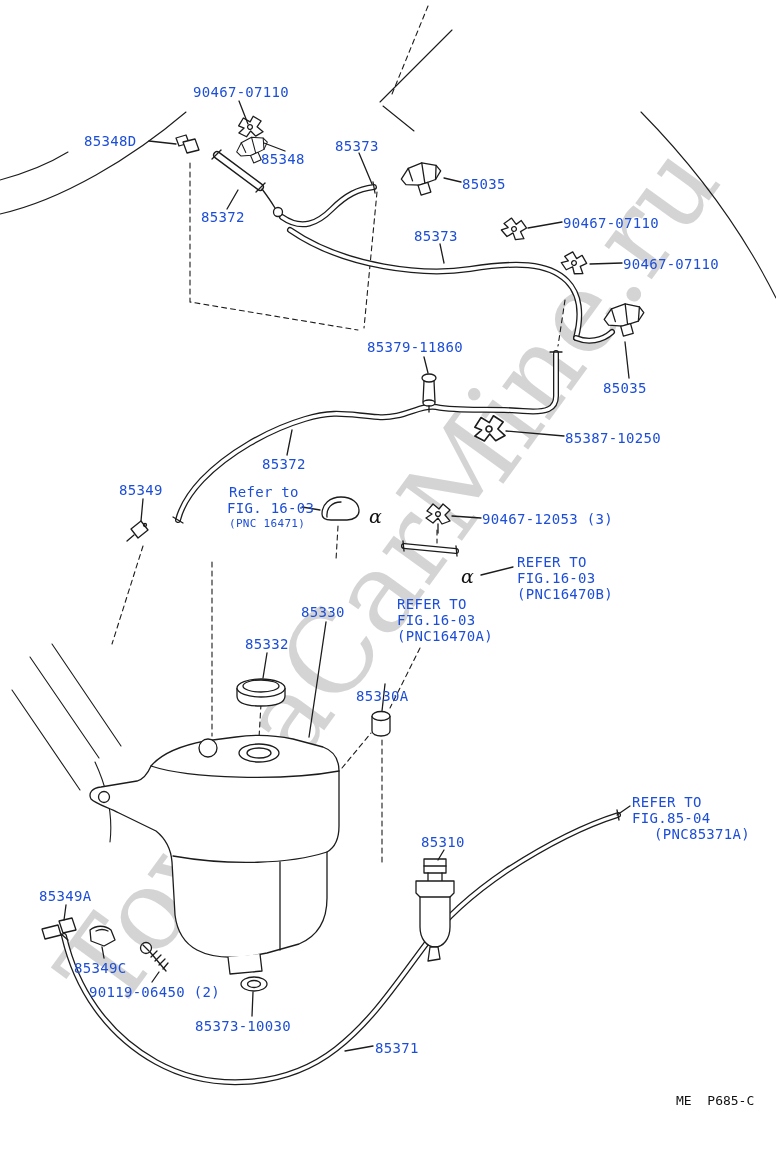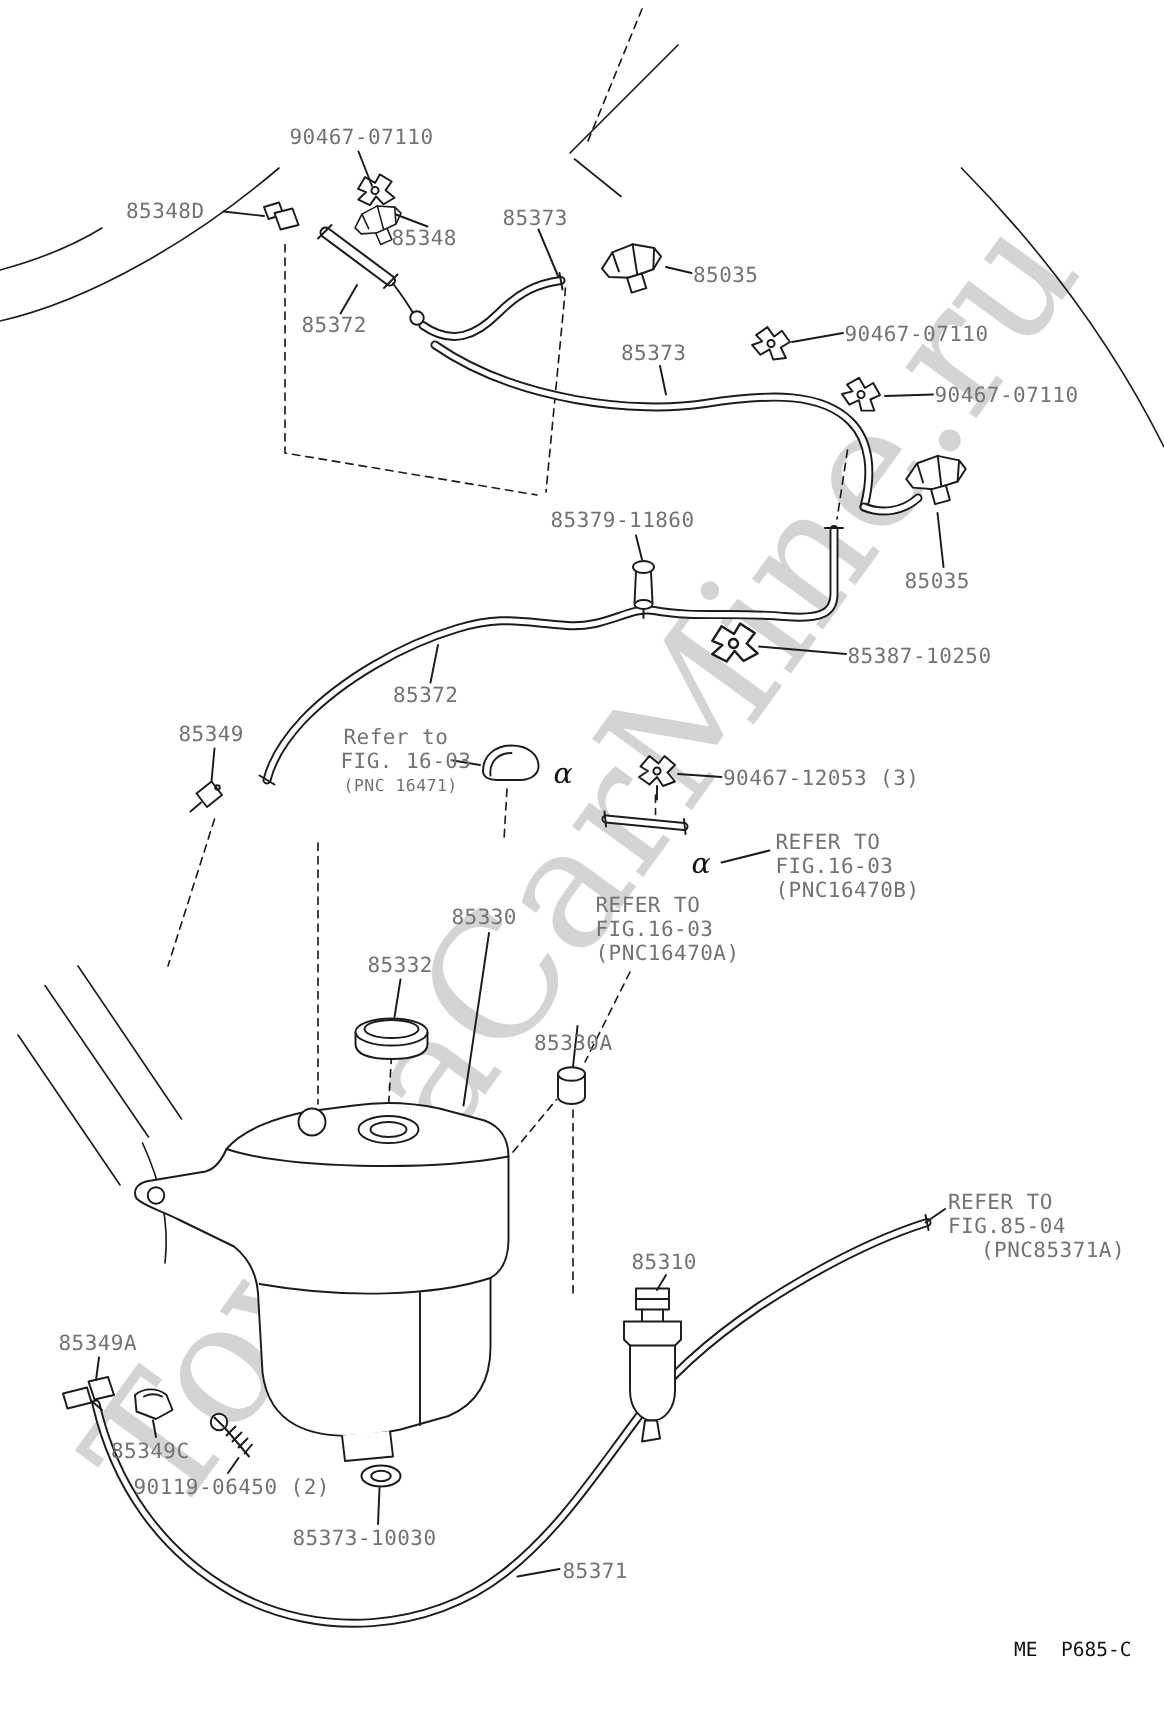--- a/index.html
+++ b/index.html
@@ -4,21 +4,21 @@
 <style>
   *{margin:0;padding:0;box-sizing:border-box}
   html,body{background:#ffffff}
   .stage{position:relative;width:776px;height:1152px;background:#fff;overflow:hidden;
          font-family:"DejaVu Sans Mono","Liberation Mono",monospace;color:#111}
   .watermark{position:absolute;left:50%;top:50%;
          transform:translate(-50%,-50%) rotate(-54deg);
          font-family:"DejaVu Serif",serif;font-size:112px;
          color:rgba(170,170,170,0.5);white-space:nowrap;z-index:1;pointer-events:none}
   svg.art{position:absolute;left:0;top:0;z-index:2}
-  .lbl{position:absolute;z-index:3;font-size:14px;letter-spacing:.3px;white-space:pre;color:#737373}
+  .lbl{position:absolute;z-index:3;font-size:14px;letter-spacing:.3px;white-space:pre;color:#1d4ed8}
   .lbl.sm{font-size:11px}
   .alpha{position:absolute;z-index:3;font-size:19px;font-style:italic;
          font-family:"DejaVu Serif",serif;color:#111}
   .footer-code{position:absolute;z-index:3;font-size:13px;white-space:pre;color:#111}
   
   .ln{fill:none;stroke:#1c1c1c;stroke-width:1.3;stroke-linecap:round;stroke-linejoin:round}
   .thin{stroke-width:1.1}
   .dash{fill:none;stroke:#1c1c1c;stroke-width:1.1;stroke-dasharray:5 4;stroke-linecap:round}
   .pf{fill:#fff;stroke:#1c1c1c;stroke-width:1.3;stroke-linejoin:round}
   .ho{fill:none;stroke:#1c1c1c;stroke-width:6;stroke-linecap:round}

